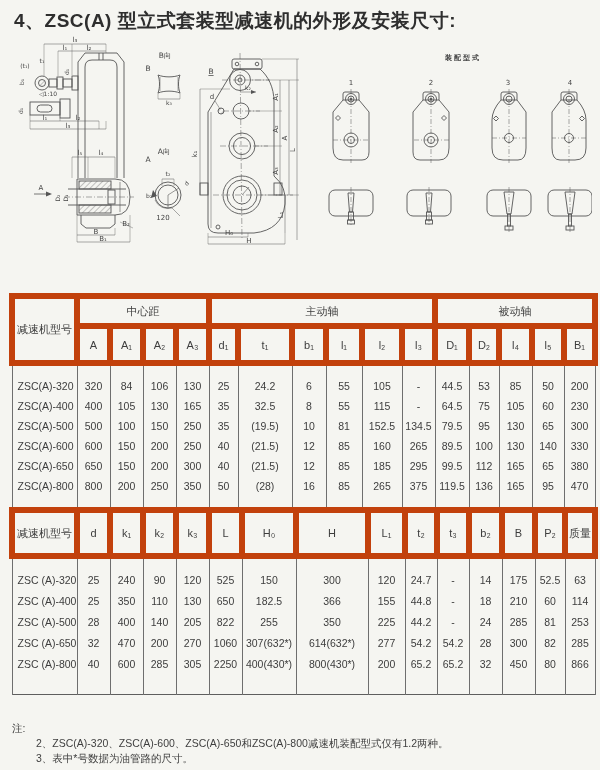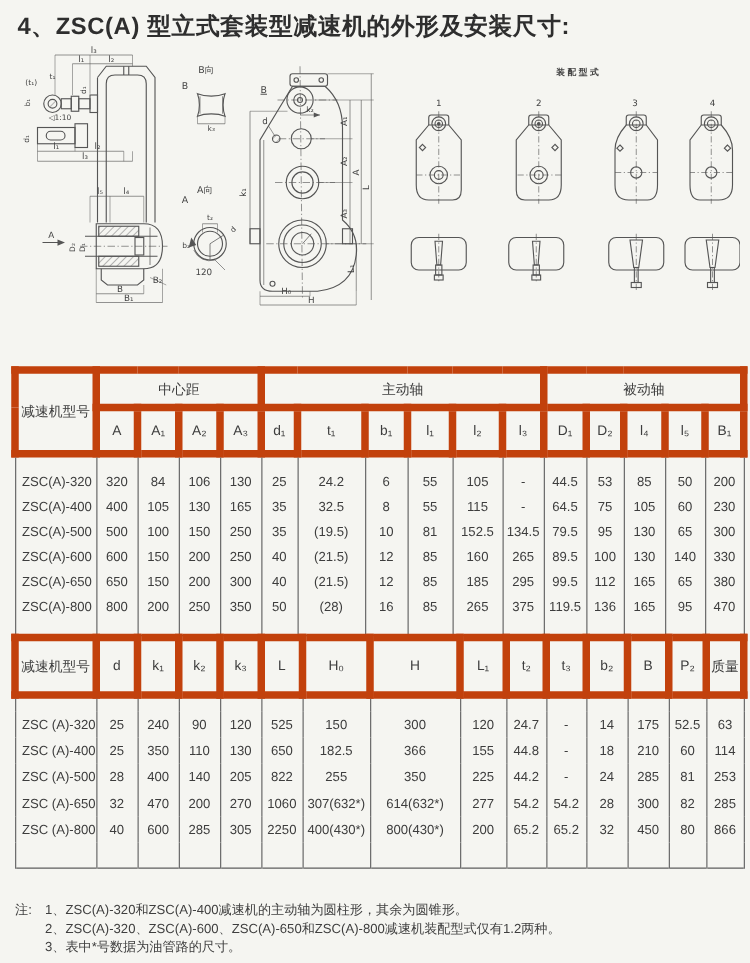--- a/index.html
+++ b/index.html
@@ -642,21 +642,20 @@
           <td></td>
           <td></td>
           <td></td>
         </tr>
     </tbody>
   </table>
 
   <div class="notes">
     <div class="note-row">
       <span class="note-prefix">注:</span>
-      <span>1、ZSC(A)-320和ZSC(A)-400减速机的主动轴为圆柱形，其余为圆锥形。</span>
     </div>
     <div class="note-row">
       <span class="note-prefix"></span>
       <span>2、ZSC(A)-320、ZSC(A)-600、ZSC(A)-650和ZSC(A)-800减速机装配型式仅有1.2两种。</span>
     </div>
     <div class="note-row">
       <span class="note-prefix"></span>
       <span>3、表中*号数据为油管路的尺寸。</span>
     </div>
   </div>

